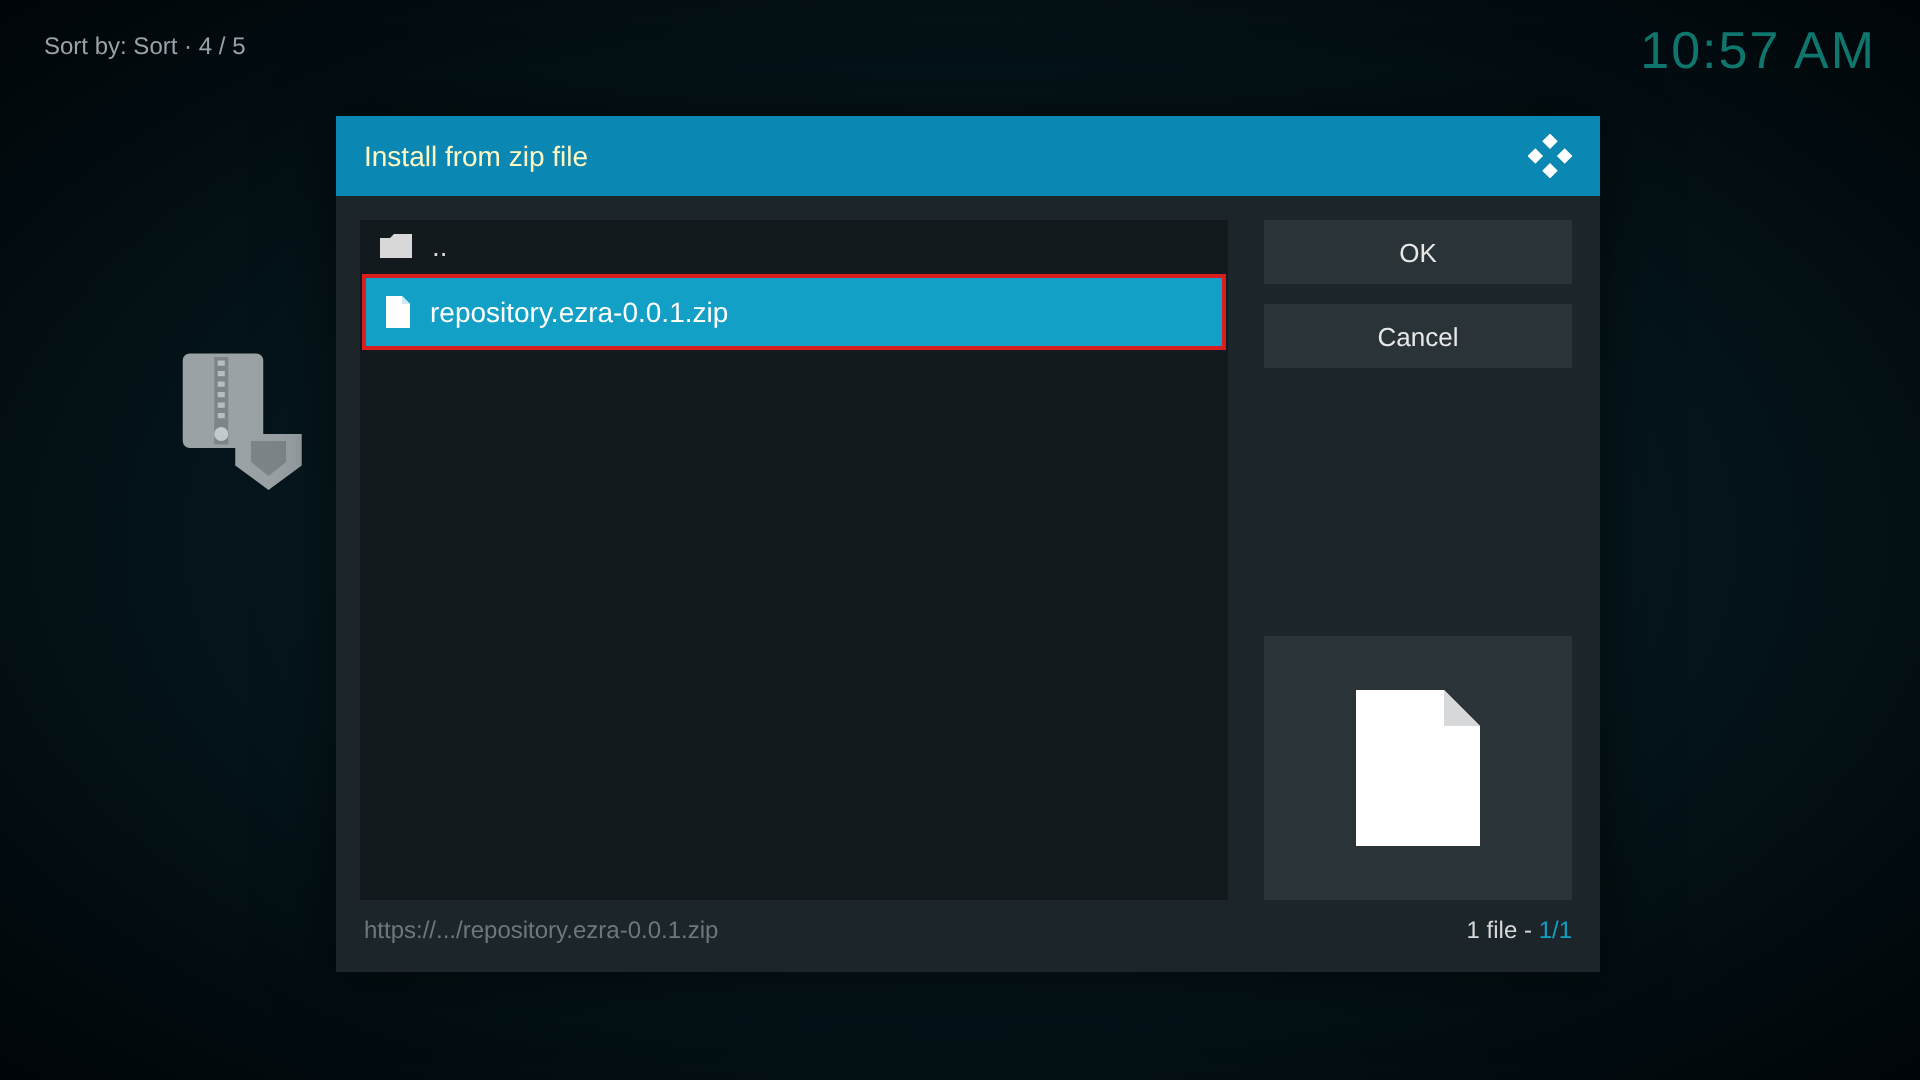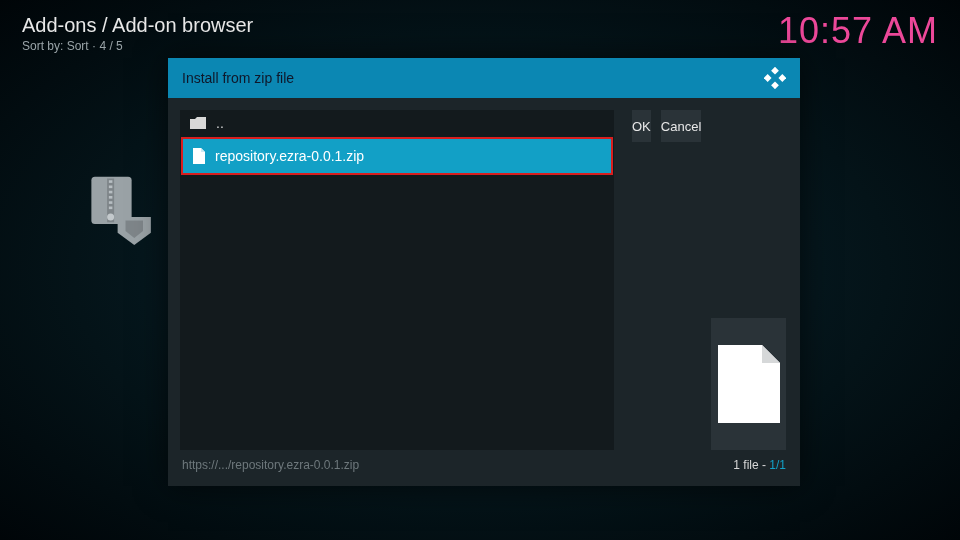--- a/index.html
+++ b/index.html
@@ -7,41 +7,41 @@
     width: 960px; height: 540px;
     background: radial-gradient(ellipse at center, #0a2530 0%, #041318 60%, #000508 100%);
     font-family: Arial, sans-serif;
     color: #fff;
     position: relative;
     overflow: hidden;
   }
   .topbar { position: absolute; top: 14px; left: 22px; }
   .breadcrumb { font-size: 20px; color: #e8e8e8; font-weight: 400; }
   .sortline { font-size: 12px; color: #9aa4a8; margin-top: 2px; }
-  .clock { position: absolute; top: 10px; right: 22px; font-size: 36px; color: #ec4899; font-weight: 300; letter-spacing: 1px; }
+  .clock { position: absolute; top: 10px; right: 22px; font-size: 26px; color: #0f766e; font-weight: 300; letter-spacing: 1px; }
 
   .zip-bg {
     position: absolute; left: 85px; top: 175px;
     width: 74px; height: 70px;
   }
 
   .dialog {
     position: absolute;
     left: 168px; top: 58px;
     width: 632px; height: 428px;
     background: #1c2529;
     box-shadow: 0 0 30px rgba(0,0,0,0.6);
     display: flex; flex-direction: column;
   }
   .dialog-header {
     height: 40px; background: #0b87b3;
     display: flex; align-items: center; justify-content: space-between;
     padding: 0 14px;
   }
-  .dialog-title { font-size: 14px; color: #0f172a; }
+  .dialog-title { font-size: 14px; color: #fef9c3; }
   .kodi-logo { width: 22px; height: 22px; }
 
   .dialog-body {
     flex: 1; display: flex; gap: 18px;
     padding: 12px 14px 8px 12px;
   }
   .file-list {
     flex: 1; background: #131a1d;
     position: relative;
   }
@@ -54,21 +54,21 @@
   .file-row {
     height: 38px; display: flex; align-items: center;
     padding: 2px 10px; gap: 10px;
     background: #12a0c6;
     color: #fff; font-size: 14px;
     border: 2px solid #d91e1e;
     margin: 1px;
   }
   .file-icon { width: 12px; height: 16px; }
 
-  .side-col { width: 154px; display: flex; flex-direction: row; gap: 10px; }
+  .side-col { width: 154px; display: flex; flex-direction: column; gap: 10px; }
   .btn {
     height: 32px; background: #2a3338;
     display: flex; align-items: center; justify-content: center;
     font-size: 13px; color: #e8e8e8;
     cursor: pointer;
   }
   .preview {
     margin-top: auto;
     width: 154px; height: 132px;
     background: #2a3338;
@@ -82,21 +82,20 @@
     font-size: 12px;
   }
   .path { color: #6e787c; }
   .count .n { color: #d8d8d8; }
   .count .t { color: #12a0c6; margin-top: 16px; }
 </style>
 </head>
 <body>
 
 <div class="topbar">
-  <div class="breadcrumb">Add-ons / Add-on browser</div>
   <div class="sortline">
     <span>Sort by: Sort</span>
     <span> · </span>
     <span>4 / 5</span>
   </div>
 </div>
 
 <div class="clock">10:57 AM</div>
 
 <svg class="zip-bg" viewBox="0 0 74 80">

